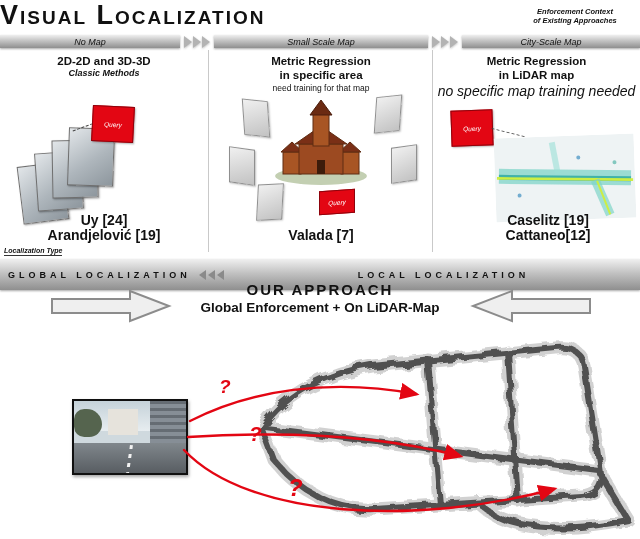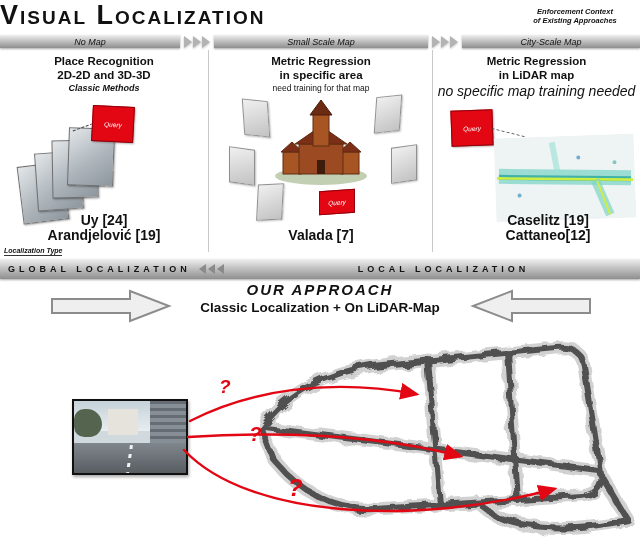--- a/index.html
+++ b/index.html
@@ -67,31 +67,31 @@
   .pquery{position:absolute;left:110px;top:140px;width:34px;height:22px;background:#e30613;
           border:1px solid #8e030c;transform:skewY(-4deg);display:flex;align-items:center;justify-content:center;}
   .church-svg{position:absolute;left:60px;top:48px;}
 
   
   .lidar-svg{position:absolute;left:62px;top:86px;transform:rotate(-2deg);}
 
   
   .loctype{position:absolute;left:4px;top:247px;font-size:7px;font-weight:bold;font-style:italic;
            border-bottom:1px solid #333;padding-bottom:1px;}
-  .band2{position:absolute;left:0;top:259px;width:640px;height:20px;display:flex;align-items:center;
+  .band2{position:absolute;left:0;top:259px;width:640px;height:31px;display:flex;align-items:center;
          background:linear-gradient(180deg,#f0f0f0 0%,#c2c2c2 45%,#8f8f8f 100%);
          box-shadow:0 1px 2px rgba(0,0,0,.35);}
   .band2 .lbl{font-size:9px;font-weight:bold;letter-spacing:4px;white-space:nowrap;}
   .gl{margin-left:8px;}
   .chevgrp2{display:flex;align-items:center;margin-left:8px;}
   .lo{margin-left:132px;}
 
   
   .approach-title{position:absolute;left:0;top:281px;width:640px;text-align:center;
-                  font-size:15px;font-weight:bold;font-style:italic;letter-spacing:2px;}
+                  font-size:15px;font-weight:bold;letter-spacing:2px;}
   .approach-sub{position:absolute;left:0;top:300px;width:640px;text-align:center;
                 font-size:13.5px;font-weight:bold;}
   .block-arrow{position:absolute;top:288px;}
   .ba-left{left:50px;}
   .ba-right{left:470px;}
 
   
   .map-svg{position:absolute;left:232px;top:328px;}
   .camera{position:absolute;left:72px;top:399px;width:112px;height:72px;border:2px solid #101010;
           background:#cfd9de;overflow:hidden;box-shadow:1px 2px 3px rgba(0,0,0,.35);}
@@ -133,21 +133,20 @@
     <div class="chevgrp">
       <span class="chev-r"></span>
       <span class="chev-r"></span>
       <span class="chev-r"></span>
     </div>
     <div class="bseg bseg3">City-Scale Map</div>
   </div>
 
   <div class="col col1">
     <div class="colhead">
-      <div class="h1">Place Recognition</div>
       <div class="h1">2D-2D and 3D-3D</div>
       <div class="sub">Classic Methods</div>
     </div>
     <div class="photo-stack">
       <div class="photo ph1"></div>
       <div class="photo ph2"></div>
       <div class="photo ph3"></div>
       <div class="photo ph4"></div>
     </div>
     <div class="dash d1"></div>
@@ -221,21 +220,21 @@
       <span class="chev-l"></span>
       <span class="chev-l"></span>
     </span>
     <span class="lbl lo">LOCAL LOCALIZATION</span>
   </div>
 
   <svg class="block-arrow ba-left" width="122" height="36" viewBox="0 0 122 36">
     <polygon points="2,11 80,11 80,3 119,18 80,33 80,25 2,25" fill="#efefef" stroke="#8c8c8c" stroke-width="2"></polygon>
   </svg>
   <div class="approach-title">OUR APPROACH</div>
-  <div class="approach-sub">Classic Localization + On LiDAR-Map</div>
+  <div class="approach-sub">Global Enforcement + On LiDAR-Map</div>
   <svg class="block-arrow ba-right" width="122" height="36" viewBox="0 0 122 36">
     <polygon points="120,11 42,11 42,3 3,18 42,33 42,25 120,25" fill="#efefef" stroke="#8c8c8c" stroke-width="2"></polygon>
   </svg>
 
   <svg class="map-svg" width="404" height="210" viewBox="0 0 404 210">
     <defs>
       <filter id="rough" x="-15%" y="-15%" width="130%" height="130%">
         <feTurbulence type="fractalNoise" baseFrequency="0.065" numOctaves="2" result="n"></feTurbulence>
         <feDisplacementMap in="SourceGraphic" in2="n" scale="9"></feDisplacementMap>
       </filter>

